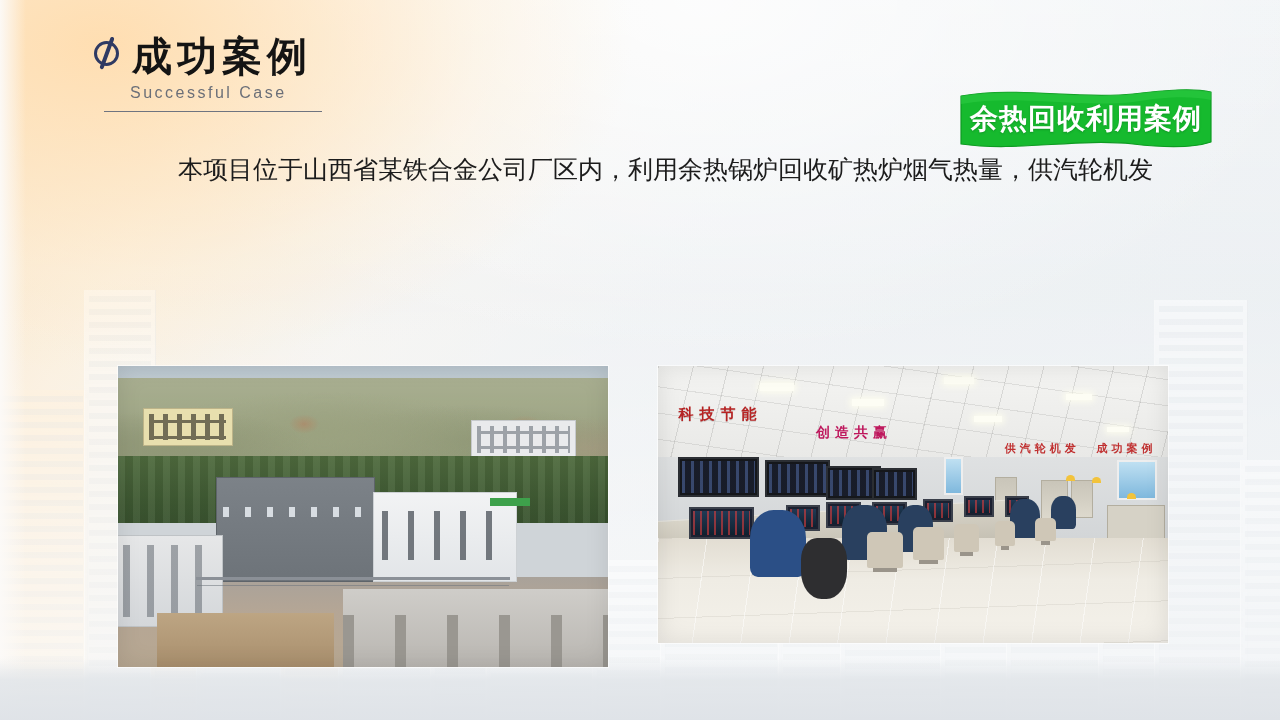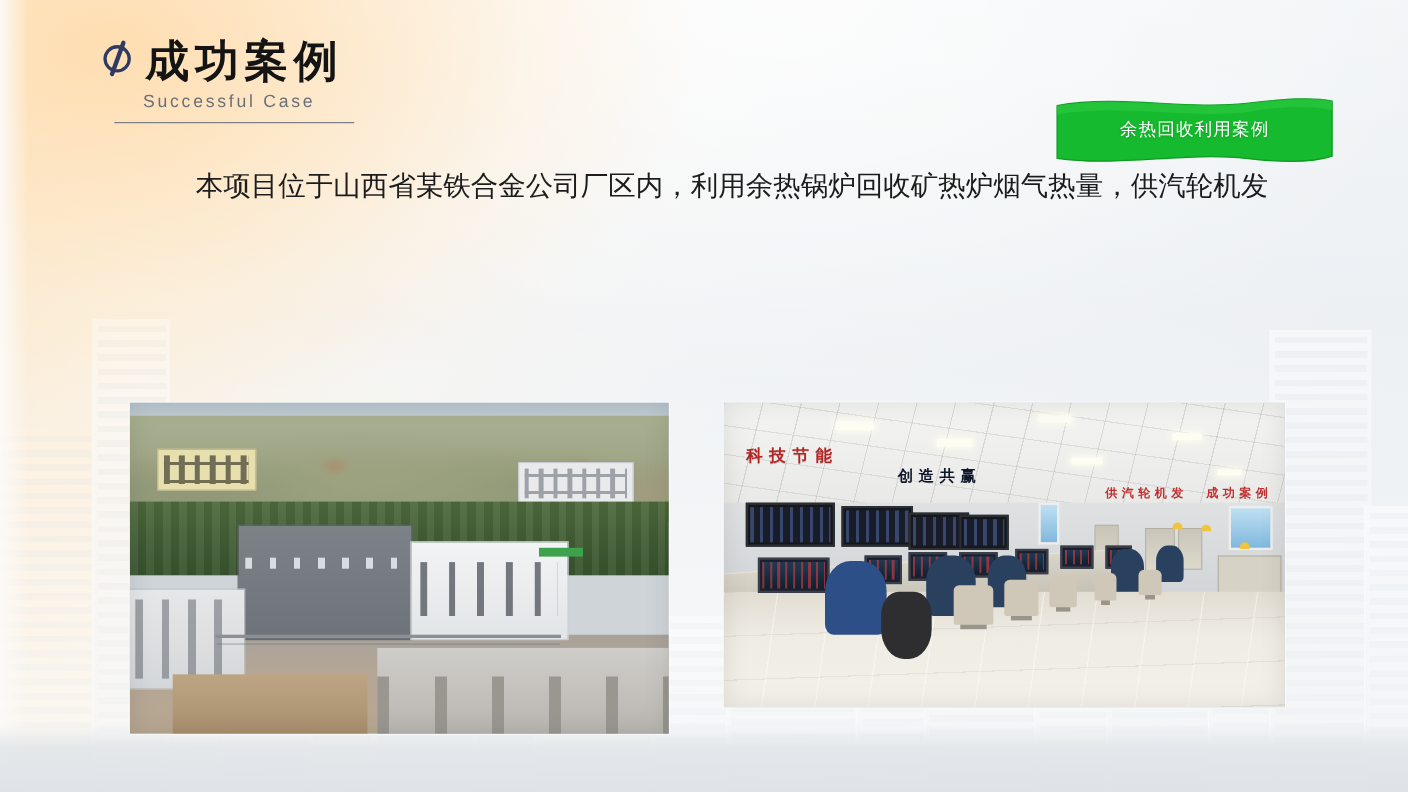--- a/index.html
+++ b/index.html
@@ -143,22 +143,22 @@
     height: 66px;
   }
   .ribbon svg { display: block; width: 100%; height: 100%; }
   .ribbon-label {
     position: absolute;
     left: 0; right: 0; top: 0; bottom: 0;
     display: flex;
     align-items: center;
     justify-content: center;
     color: #ffffff;
-    font-size: 16px;
-    font-weight: normal;
+    font-size: 28px;
+    font-weight: bold;
     letter-spacing: 1px;
     text-shadow: 0 1px 2px rgba(0,90,20,0.35);
     padding-bottom: 1px;
   }
 
   
   .body-block {
     position: absolute;
     left: 84px;
     top: 142px;
@@ -249,21 +249,21 @@
     background: linear-gradient(180deg,#f4f4f2,#e8e8e6); }
   .cr-ceiling::after{ content:""; position:absolute; inset:0;
     background:
       repeating-linear-gradient(104deg, rgba(150,150,148,.28) 0 1px, transparent 1px 34px),
       repeating-linear-gradient(8deg, rgba(150,150,148,.22) 0 1px, transparent 1px 26px); }
   .cr-lamp { position:absolute; background:#fdfdf4; box-shadow:0 0 7px 2px rgba(255,255,240,.9); }
   .cr-wall { position:absolute; left:0; right:0; top:33%; height:31%;
     background: linear-gradient(180deg,#dfe1e2,#d2d5d7); }
   .cr-slogan-a { position:absolute; left:4%; top:14%; font-size:15px; color:#b62323;
     font-weight:bold; letter-spacing:6px; text-shadow:0 1px 0 rgba(0,0,0,.15); }
-  .cr-slogan-b { position:absolute; left:31%; top:21%; font-size:14px; color:#0f172a;
+  .cr-slogan-b { position:absolute; left:31%; top:21%; font-size:14px; color:#be185d;
     font-weight:bold; letter-spacing:5px; }
   .cr-slogan-c { position:absolute; left:68%; top:27%; font-size:11px; color:#c03030;
     font-weight:bold; letter-spacing:4px; }
   .cr-screen { position:absolute; background:#15171b; border:2px solid #2b2e33; }
   .cr-screen::after{ content:""; position:absolute; inset:2px;
     background: repeating-linear-gradient(90deg, rgba(90,120,190,.5) 0 3px, rgba(25,30,45,.8) 3px 9px); }
   .cr-desk { position:absolute; left:0; right:28%; top:56%; height:16%;
     background: linear-gradient(180deg,#d9d5c9,#c2bdb0); border-top:1px solid #e6e3da;
     transform: skewY(-3.5deg); transform-origin: left bottom; }
   .cr-floor { position:absolute; left:0; right:0; top:62%; bottom:0;

